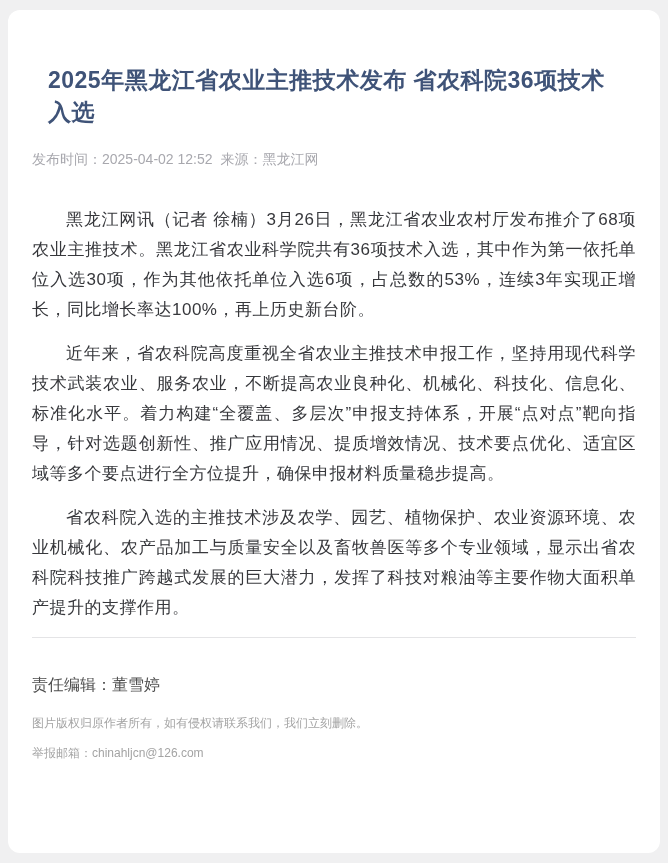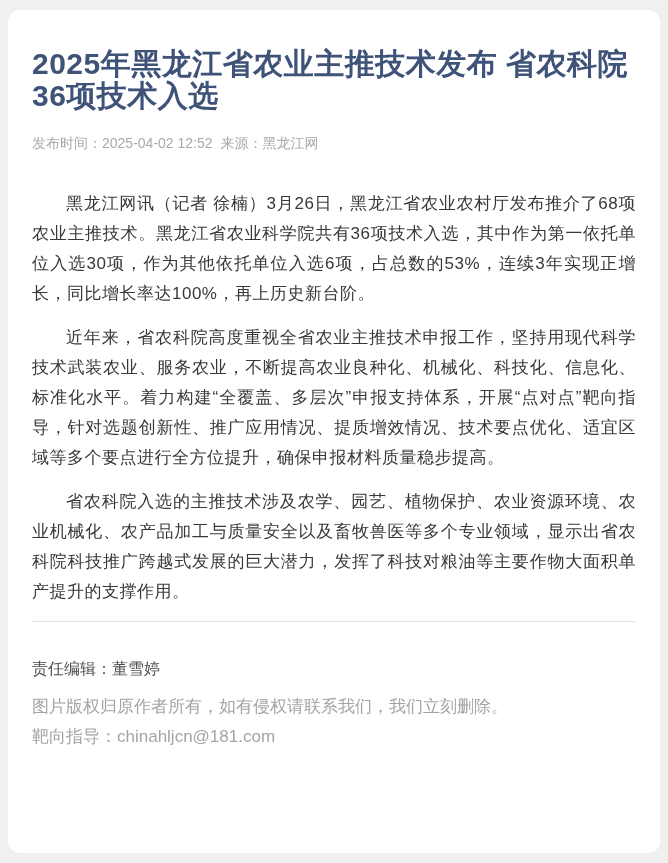--- a/index.html
+++ b/index.html
@@ -20,22 +20,22 @@
     top: 10px;
     width: 652px;
     height: 843px;
     background: #ffffff;
     border-radius: 12px;
     box-sizing: border-box;
     padding: 38px 24px 0 24px;
     overflow: hidden;
   }
   .title {
-    margin: 0;
-    font-size: 30px;
+    margin: 16px;
+    font-size: 23px;
     line-height: 32px;
     font-weight: 700;
     color: #3f5378;
     letter-spacing: 0.5px;
   }
   .meta {
     margin-top: 21px;
     font-size: 14px;
     line-height: 20px;
     color: #a8a8ae;
@@ -62,21 +62,21 @@
     height: 0;
   }
   .editors {
     margin-top: 32px;
     font-size: 16px;
     line-height: 30px;
     color: #4e4e4e;
   }
   .notes {
     margin-top: 8px;
-    font-size: 17px;
+    font-size: 12px;
     line-height: 30px;
     color: #a4a4a4;
   }
 </style>
 </head>
 <body>
 
 <div class="page">
   <div class="card">
 
@@ -96,18 +96,18 @@
 
     <div class="editors">
       <div>
         <span>责任编辑：</span><span>董雪婷</span>
       </div>
     </div>
 
     <div class="notes">
       <div>图片版权归原作者所有，如有侵权请联系我们，我们立刻删除。</div>
       <div>
-        <span>靶向指导：</span><span>chinahljcn@181.com</span>
+        <span>举报邮箱：</span><span>chinahljcn@126.com</span>
       </div>
     </div>
 
   </div>
 </div>
 
 </body></html>

